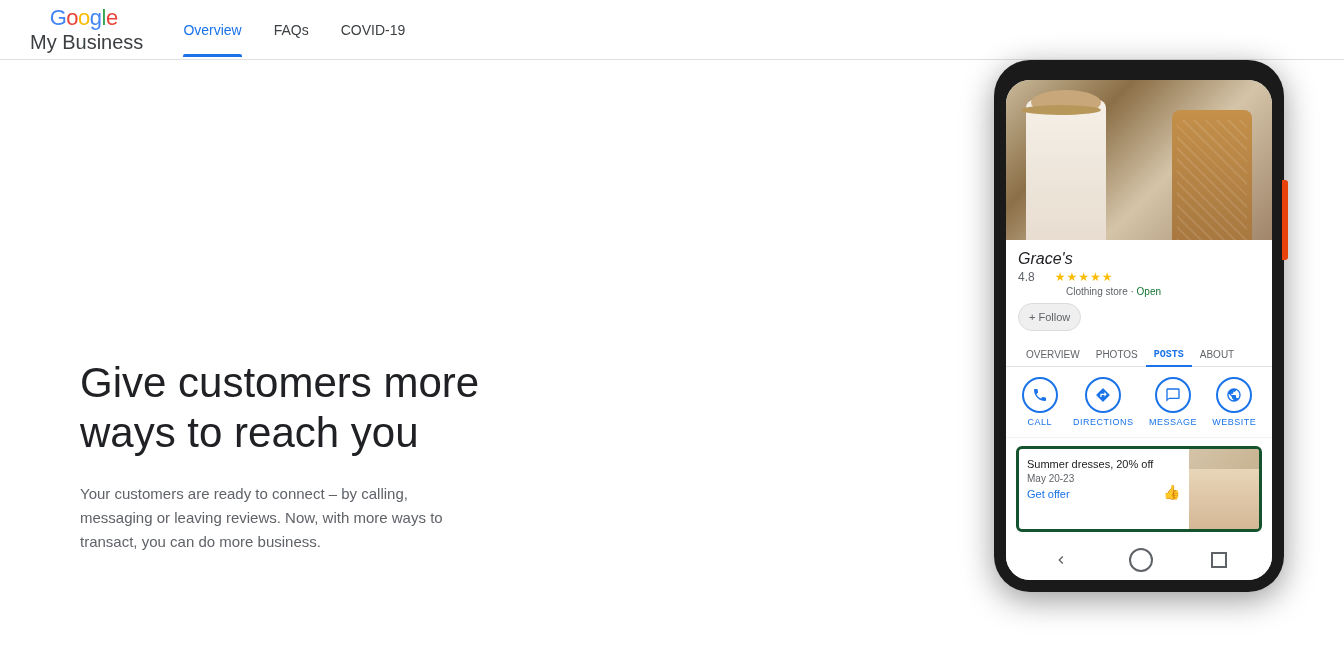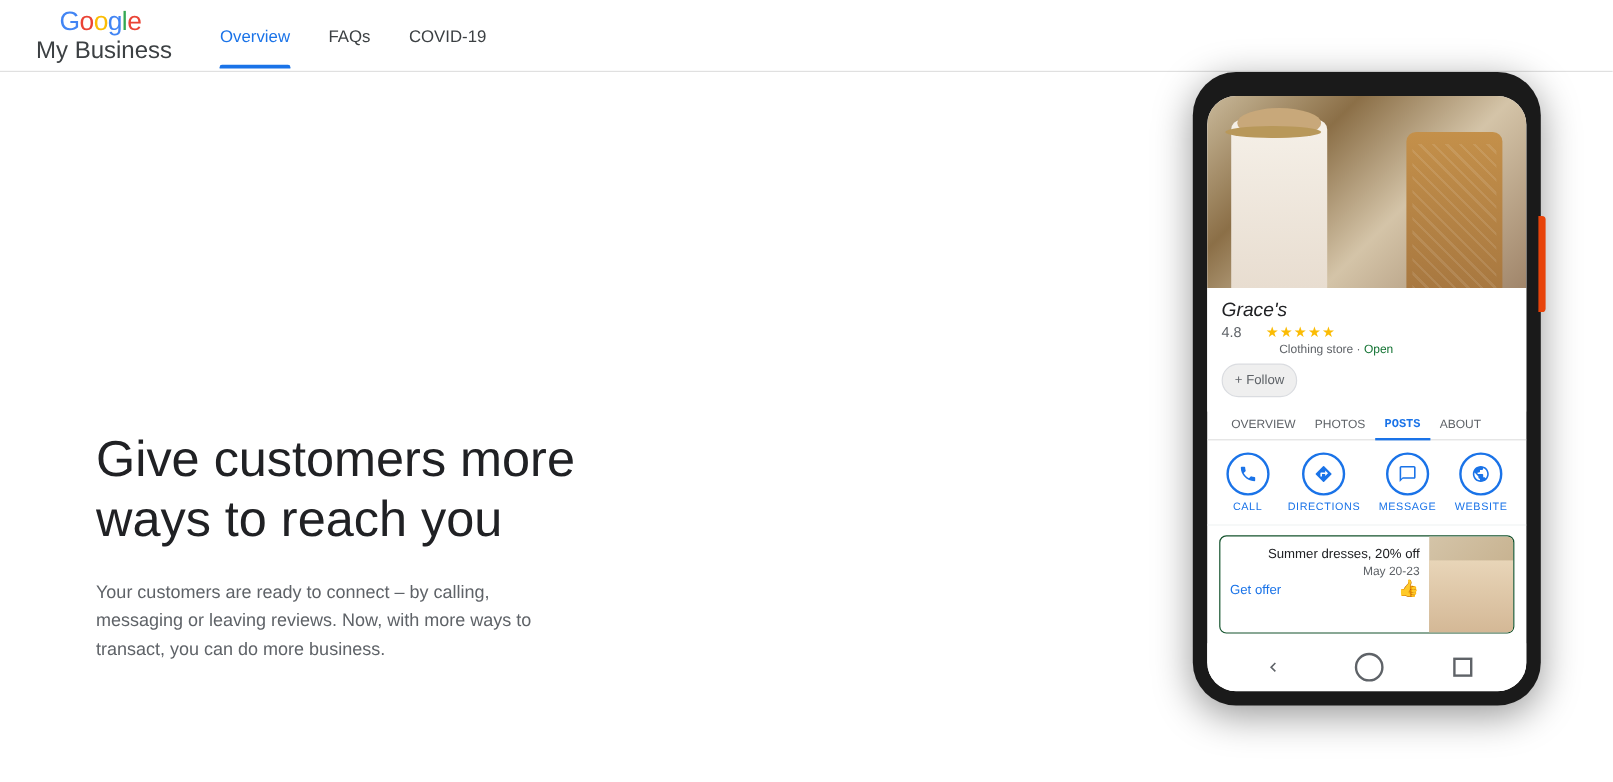--- a/index.html
+++ b/index.html
@@ -315,25 +315,24 @@
     .action-label {
       font-size: 9px;
       color: #1a73e8;
       font-weight: 500;
       letter-spacing: 0.5px;
     }
 
     
     .post-card {
       margin: 8px 10px;
-      border: 1px solid #14532d;
+      border: 3px solid #14532d;
       border-radius: 6px;
       overflow: hidden;
       display: flex;
-      text-align: right;
     }
     .post-text {
       padding: 8px;
       flex: 1;
     }
     .post-title {
       font-size: 11px;
       color: #202124;
       font-weight: 400;
       line-height: 1.3;

